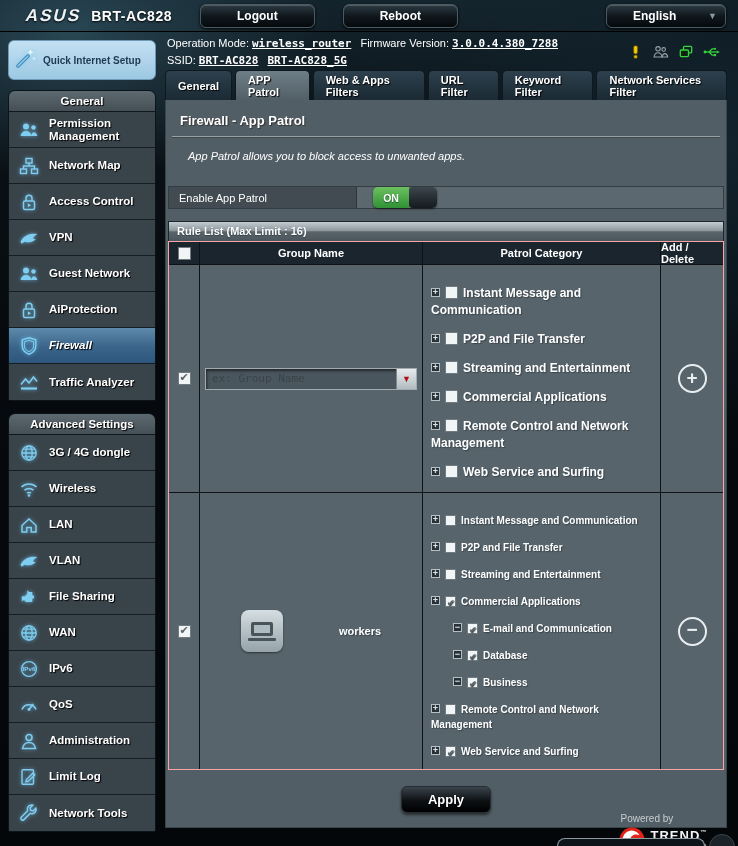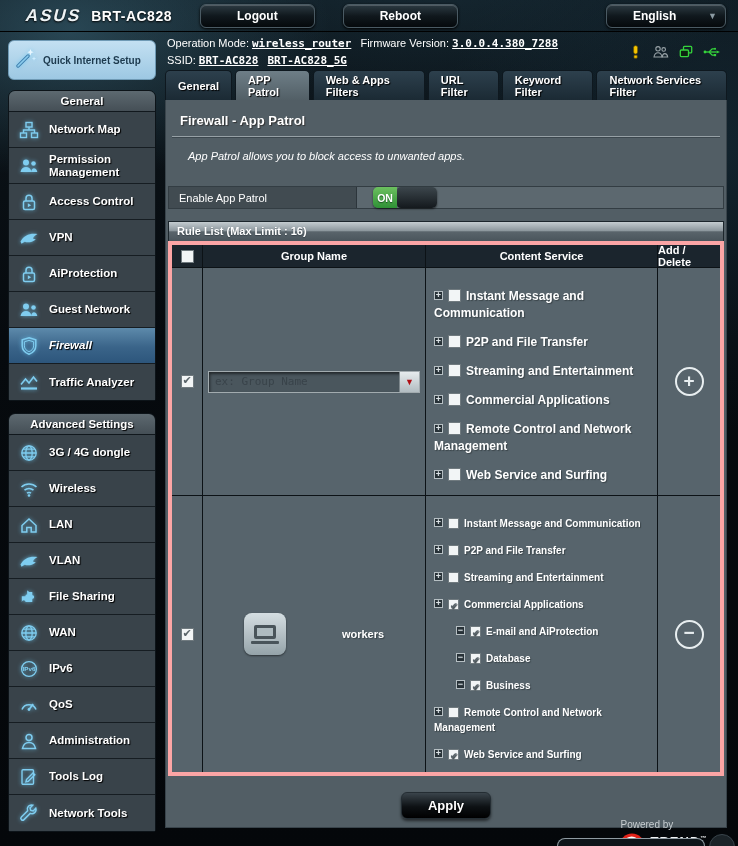--- a/index.html
+++ b/index.html
@@ -73,31 +73,31 @@
   
   .panel { background:#525e65; height:728px; border:1px solid #39444b; border-top:none; display:flex; flex-direction:column; position:relative; }
   .panel-title { margin:13px 14px 0; color:#fff; font-weight:bold; font-size:13px; text-shadow:1px 1px 1px #333; }
   .panel-hr { margin:8px 6px 0; border:none; border-top:1px solid #97a1a6; border-bottom:1px solid #3c474e; }
   .panel-desc { margin:12px 22px 0; color:#fff; font-style:italic; font-size:11px; }
   
   .enable-row { margin:24px 2px 0; height:27px; display:flex; border:1px solid #333d43; }
   .enable-label { width:188px; background:#414b51; border-right:1px solid #2c353b; display:flex; align-items:center; padding-left:10px; color:#fff; font-size:11px; }
   .enable-value { flex:1; background:#5c686f; display:flex; align-items:center; padding-left:16px; }
   .toggle { width:64px; height:21px; border-radius:5px; display:flex; overflow:hidden; box-shadow:0 1px 2px rgba(0,0,0,.6); cursor:pointer; }
-  .toggle-on { width:24px; background:linear-gradient(180deg,#6cc05f,#2f9136); color:#fff; font-weight:bold; font-size:10.5px; display:flex; align-items:center; justify-content:center; text-shadow:0 1px 1px #1a5220; }
+  .toggle-on { width:36px; background:linear-gradient(180deg,#6cc05f,#2f9136); color:#fff; font-weight:bold; font-size:10.5px; display:flex; align-items:center; justify-content:center; text-shadow:0 1px 1px #1a5220; }
   .toggle-knob { flex:1; background:linear-gradient(180deg,#3c464c,#14191d); border-radius:4px; }
   
   .rule-section { margin:12px 2px 0; }
   .rule-header {
     height:20px; line-height:19px; padding-left:8px;
     background:linear-gradient(180deg,#c4ccd0,#8d989e 45%,#59646b 52%,#4a555c);
     border:1px solid #1c262c; border-bottom:none;
     color:#fff; font-weight:bold; font-size:11px; text-shadow:0 1px 1px #39434a;
   }
-  .rule-table { display:grid; grid-template-columns:30px 222px 1fr 62px; gap:1px; background:#0c1216; border:4px solid #fca5a5; }
+  .rule-table { display:grid; grid-template-columns:30px 222px 1fr 62px; gap:1px; background:#0c1216; border:1px solid #fca5a5; }
   .th { background:#1b252d; height:22px; display:flex; align-items:center; justify-content:center; color:#fff; font-weight:bold; font-size:11px; }
   .td { background:#57646c; }
   .cell-check { display:flex; align-items:center; justify-content:center; }
   .cell-group { display:flex; align-items:center; justify-content:center; }
   .cell-action { display:flex; align-items:center; justify-content:center; }
   
   .cb { display:inline-block; width:13px; height:13px; background:#f2f5f6; border:1px solid #707a7f; position:relative; vertical-align:-2px; cursor:pointer; flex:none; }
   .cb.checked::after { content:"\2714"; position:absolute; left:1px; top:-2px; font-size:11px; color:#5a646a; }
   .exp { display:inline-block; width:9px; height:9px; border:1px solid #b6bfc3; background:#273137; color:#dde4e7; font-size:9px; line-height:7px; text-align:center; margin-right:5px; vertical-align:2px; cursor:pointer; }
   .exp::before { content:"+"; }
@@ -176,84 +176,84 @@
           </svg>
       </span>
       <span class="qis-label">Quick Internet Setup</span>
     </div>
 
     <div class="side-section">
       <div class="side-header">General</div>
 
       <div class="side-item">
         <span class="icon sicon">
+            <svg width="20" height="20" viewBox="0 0 20 20" fill="#7fcdf0">
+              <circle cx="7" cy="6.5" r="3"></circle>
+              <path d="M1.5 16c.5-3.5 2.8-5 5.5-5s5 1.5 5.5 5z"></path>
+              <circle cx="14.5" cy="7.5" r="2.3"></circle>
+              <path d="M12 16c.4-2.6 1.6-3.8 2.9-3.8 1.6 0 3.1 1.4 3.4 3.8z"></path>
+            </svg>
+          </span>
+        <span class="lbl">Permission Management</span>
+      </div>
+      <div class="side-item">
+        <span class="icon sicon">
             <svg width="20" height="20" viewBox="0 0 20 20">
               <g fill="none" stroke="#7fcdf0" stroke-width="1.4">
                 <rect x="7" y="2.5" width="6" height="4.5"></rect>
                 <rect x="1.5" y="13" width="6" height="4.5"></rect>
                 <rect x="12.5" y="13" width="6" height="4.5"></rect>
                 <path d="M10 7v3M4.5 13v-3h11v3"></path>
               </g>
             </svg>
           </span>
         <span class="lbl">Network Map</span>
       </div>
       <div class="side-item">
         <span class="icon sicon">
+            <svg width="20" height="20" viewBox="0 0 20 20">
+              <g fill="none" stroke="#7fcdf0" stroke-width="1.5">
+                <rect x="4.5" y="9" width="11" height="8.5" rx="1.5"></rect>
+                <path d="M7 9V6.2a3 3 0 0 1 6 0V9"></path>
+              </g>
+              <path d="M8.8 11.3l3.4 2-3.4 2z" fill="#7fcdf0"></path>
+            </svg>
+          </span>
+        <span class="lbl">Access Control</span>
+      </div>
+      <div class="side-item">
+        <span class="icon sicon">
+            <svg width="20" height="20" viewBox="0 0 20 20" fill="#7fcdf0">
+              <path d="M1.5 13.5C5 7.5 10.5 5 18.5 6c-2.3 1.2-3.6 2.4-4.6 4.4l2.9 1c-3.8 2.8-7.6 3.4-11 2.3l-3.3 2z"></path>
+            </svg>
+          </span>
+        <span class="lbl">VPN</span>
+      </div>
+      <div class="side-item">
+        <span class="icon sicon">
             <svg width="20" height="20" viewBox="0 0 20 20" fill="#7fcdf0">
               <circle cx="7" cy="6.5" r="3"></circle>
               <path d="M1.5 16c.5-3.5 2.8-5 5.5-5s5 1.5 5.5 5z"></path>
               <circle cx="14.5" cy="7.5" r="2.3"></circle>
               <path d="M12 16c.4-2.6 1.6-3.8 2.9-3.8 1.6 0 3.1 1.4 3.4 3.8z"></path>
             </svg>
           </span>
-        <span class="lbl">Permission Management</span>
+        <span class="lbl">Guest Network</span>
       </div>
       <div class="side-item">
         <span class="icon sicon">
             <svg width="20" height="20" viewBox="0 0 20 20">
               <g fill="none" stroke="#7fcdf0" stroke-width="1.5">
                 <rect x="4.5" y="9" width="11" height="8.5" rx="1.5"></rect>
                 <path d="M7 9V6.2a3 3 0 0 1 6 0V9"></path>
               </g>
               <path d="M8.8 11.3l3.4 2-3.4 2z" fill="#7fcdf0"></path>
             </svg>
           </span>
-        <span class="lbl">Access Control</span>
-      </div>
-      <div class="side-item">
-        <span class="icon sicon">
-            <svg width="20" height="20" viewBox="0 0 20 20" fill="#7fcdf0">
-              <path d="M1.5 13.5C5 7.5 10.5 5 18.5 6c-2.3 1.2-3.6 2.4-4.6 4.4l2.9 1c-3.8 2.8-7.6 3.4-11 2.3l-3.3 2z"></path>
-            </svg>
-          </span>
-        <span class="lbl">VPN</span>
-      </div>
-      <div class="side-item">
-        <span class="icon sicon">
-            <svg width="20" height="20" viewBox="0 0 20 20">
-              <g fill="none" stroke="#7fcdf0" stroke-width="1.5">
-                <rect x="4.5" y="9" width="11" height="8.5" rx="1.5"></rect>
-                <path d="M7 9V6.2a3 3 0 0 1 6 0V9"></path>
-              </g>
-              <path d="M8.8 11.3l3.4 2-3.4 2z" fill="#7fcdf0"></path>
-            </svg>
-          </span>
         <span class="lbl">AiProtection</span>
-      </div>
-      <div class="side-item">
-        <span class="icon sicon">
-            <svg width="20" height="20" viewBox="0 0 20 20" fill="#7fcdf0">
-              <circle cx="7" cy="6.5" r="3"></circle>
-              <path d="M1.5 16c.5-3.5 2.8-5 5.5-5s5 1.5 5.5 5z"></path>
-              <circle cx="14.5" cy="7.5" r="2.3"></circle>
-              <path d="M12 16c.4-2.6 1.6-3.8 2.9-3.8 1.6 0 3.1 1.4 3.4 3.8z"></path>
-            </svg>
-          </span>
-        <span class="lbl">Guest Network</span>
       </div>
       <div class="side-item active">
         <span class="icon sicon">
             <svg width="20" height="20" viewBox="0 0 20 20">
               <path d="M10 1.8l6.8 2v6c0 4.6-3.2 7.2-6.8 8.4C6.4 17 3.2 14.4 3.2 9.8v-6z" fill="none" stroke="#7fcdf0" stroke-width="1.5"></path>
               <path d="M10 4.4l4.6 1.4v4.1c0 3.1-2.2 4.9-4.6 5.7-2.4-.8-4.6-2.6-4.6-5.7V5.8z" fill="none" stroke="#7fcdf0" stroke-width="1"></path>
             </svg>
           </span>
         <span class="lbl">Firewall</span>
       </div>
@@ -368,21 +368,21 @@
       </div>
       <div class="side-item">
         <span class="icon sicon">
             <svg width="20" height="20" viewBox="0 0 20 20">
               <g fill="none" stroke="#7fcdf0" stroke-width="1.4">
                 <rect x="3" y="2.8" width="11.5" height="14.4" rx="1"></rect>
                 <path d="M7.5 12.5l6.5-6.5 1.8 1.8-6.5 6.5-2.4.6z"></path>
               </g>
             </svg>
           </span>
-        <span class="lbl">Tools Log</span>
+        <span class="lbl">Limit Log</span>
       </div>
       <div class="side-item">
         <span class="icon sicon">
             <svg width="20" height="20" viewBox="0 0 20 20">
               <path d="M16.8 5.2a4.2 4.2 0 0 1-5.6 5.2L5 16.6a1.8 1.8 0 0 1-2.6-2.6l6.2-6.2a4.2 4.2 0 0 1 5.2-5.6L11 5l.8 2.4L14.2 8z" fill="none" stroke="#7fcdf0" stroke-width="1.5"></path>
             </svg>
           </span>
         <span class="lbl">Network Tools</span>
       </div>
     </div>
@@ -457,21 +457,21 @@
       </div>
 
       <div class="rule-section">
         <div class="rule-header">Rule List (Max Limit : 16)</div>
         <div class="rule-table">
 
           <div class="th cell-check">
               <span class="cb"></span>
             </div>
           <div class="th">Group Name</div>
-          <div class="th">Content Service</div>
+          <div class="th">Patrol Category</div>
           <div class="th">Add / Delete</div>
 
           <div class="td cell-check">
             <span class="cb checked"></span>
           </div>
           <div class="td cell-group">
             <div class="combo">
               <span class="combo-ph">ex: Group Name</span>
               <span class="combo-dd"></span>
             </div>
@@ -498,21 +498,21 @@
                   <span class="laptop-base"></span>
                 </span>
               <span class="group-name">workers</span>
             </div>
           </div>
           <div class="td cell-cats cats-sm">
             <div class="cat"><span class="exp"></span><span class="cb"></span><span class="cat-label">Instant Message and Communication</span></div>
             <div class="cat"><span class="exp"></span><span class="cb"></span><span class="cat-label">P2P and File Transfer</span></div>
             <div class="cat"><span class="exp"></span><span class="cb"></span><span class="cat-label">Streaming and Entertainment</span></div>
             <div class="cat"><span class="exp"></span><span class="cb checked"></span><span class="cat-label">Commercial Applications</span></div>
-            <div class="cat sub"><span class="exp minus"></span><span class="cb checked"></span><span class="cat-label">E-mail and AiProtection</span></div>
+            <div class="cat sub"><span class="exp minus"></span><span class="cb checked"></span><span class="cat-label">E-mail and Communication</span></div>
             <div class="cat sub"><span class="exp minus"></span><span class="cb checked"></span><span class="cat-label">Database</span></div>
             <div class="cat sub"><span class="exp minus"></span><span class="cb checked"></span><span class="cat-label">Business</span></div>
             <div class="cat"><span class="exp"></span><span class="cb"></span><span class="cat-label">Remote Control and Network Management</span></div>
             <div class="cat"><span class="exp"></span><span class="cb checked"></span><span class="cat-label">Web Service and Surfing</span></div>
           </div>
           <div class="td cell-action">
             <span class="circle-btn del"></span>
           </div>
         </div>
       </div>

